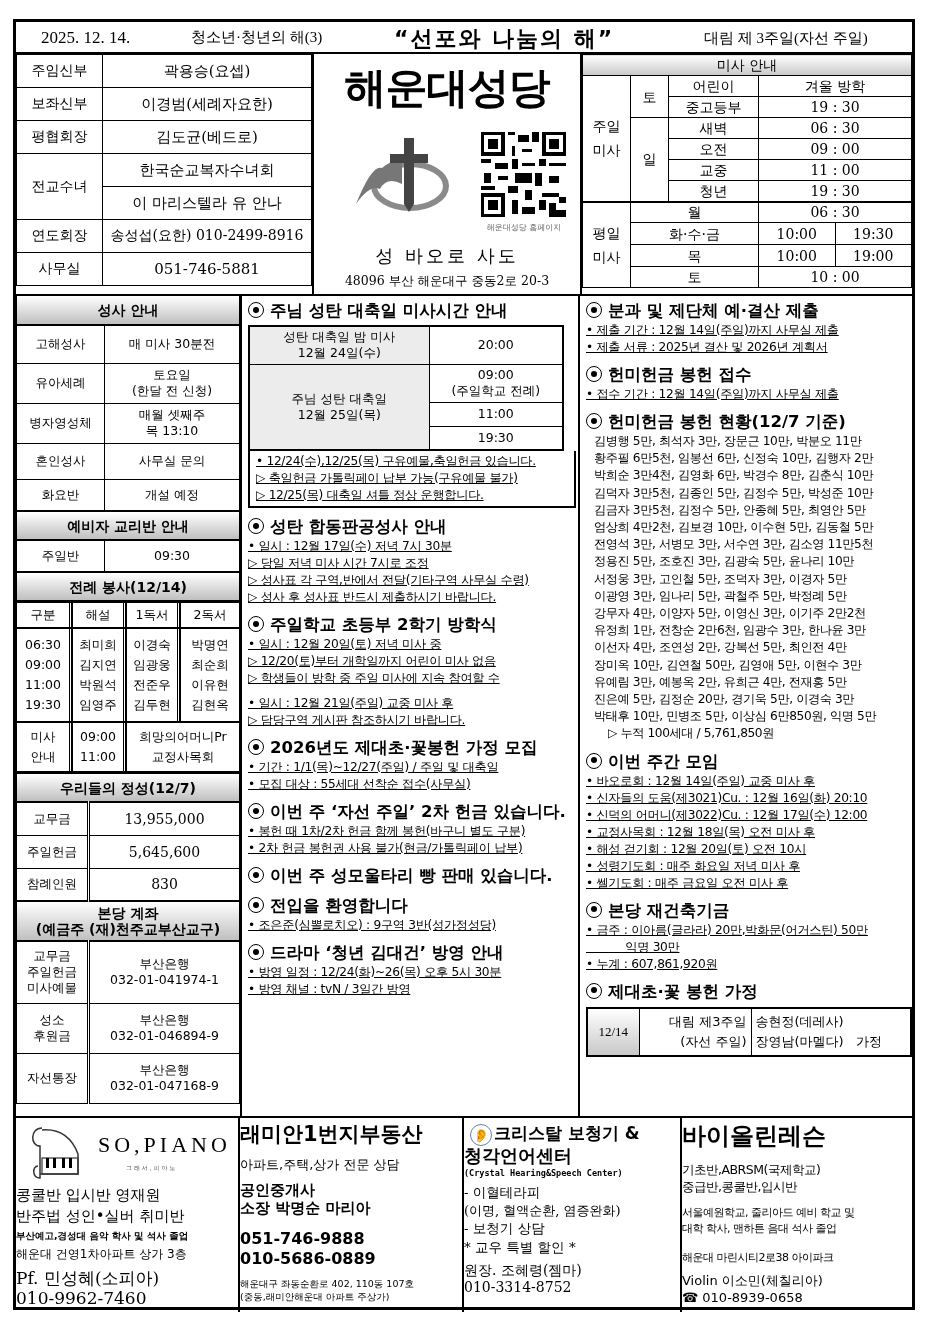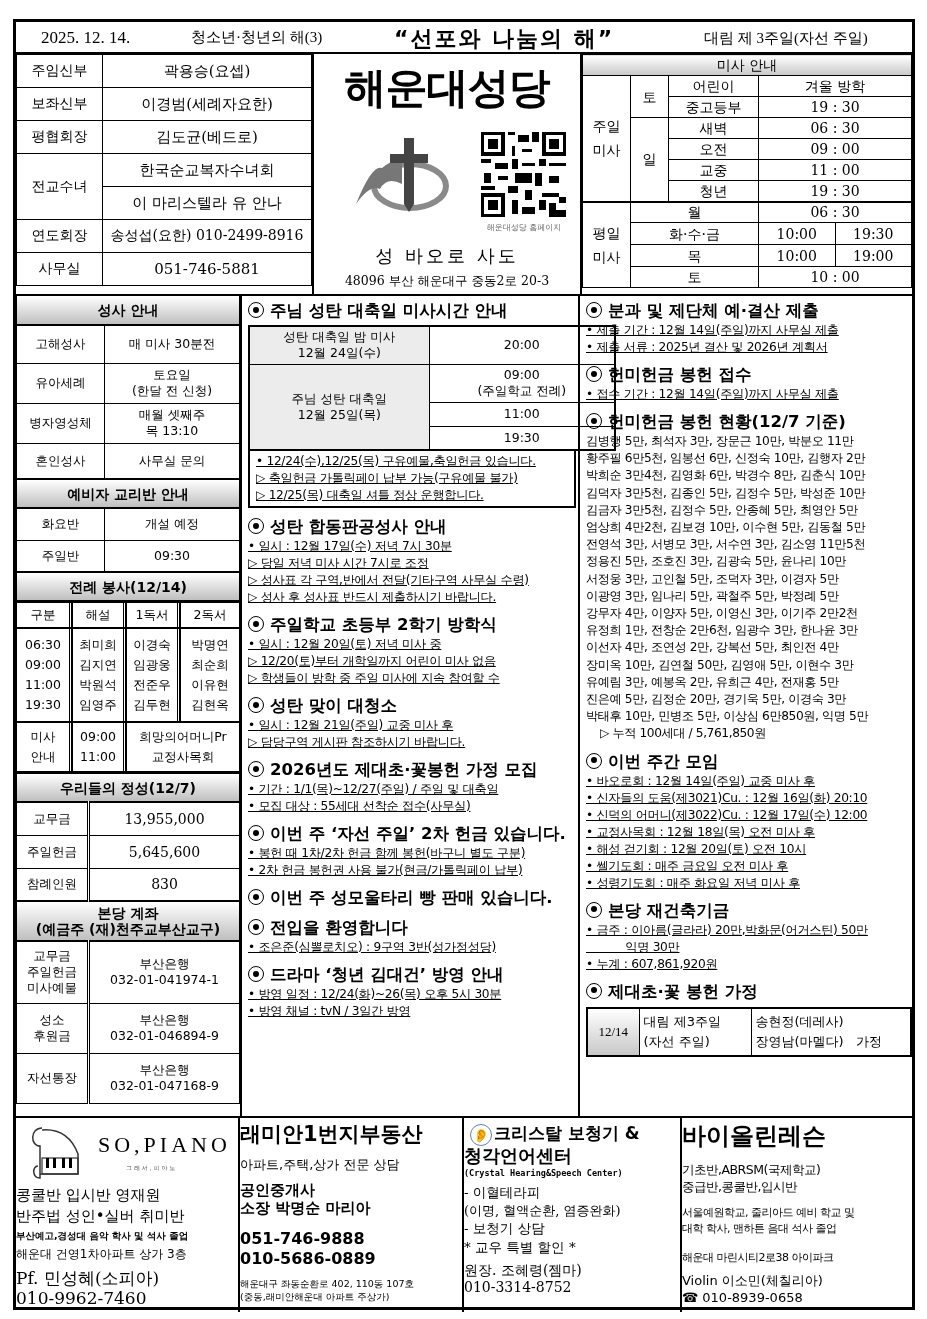--- a/index.html
+++ b/index.html
@@ -44,26 +44,26 @@
 
   
   .col2 { position: absolute; left: 228px; top: 274px; width: 336px; height: 820px; border-right: 2px solid #000; padding: 4px 4px 0 4px; }
   .col3 { position: absolute; left: 566px; top: 274px; width: 330px; height: 820px; padding: 4px 4px 0 4px; }
   .h2 { font-family: "DejaVu Sans", sans-serif; font-weight: bold; font-size: 16.5px; line-height: 22px; white-space: nowrap; }
   .h2 .bul { display: inline-block; width: 16px; height: 16px; border: 1.5px solid #000; border-radius: 50%; position: relative; vertical-align: -2px; margin-right: 6px; }
   .h2 .bul::after { content: ""; position: absolute; left: 3.5px; top: 3.5px; width: 6px; height: 6px; background: #000; border-radius: 50%; }
   .ln { font-family: "DejaVu Sans", sans-serif; font-size: 12.2px; line-height: 17px; white-space: nowrap; letter-spacing: -0.3px; text-decoration: underline; }
   .gap { height: 8px; }
 
-  .xmas { width: 368px; border-collapse: collapse; margin-top: 3px; border: 2px solid #000; font-family: "DejaVu Sans", sans-serif; font-size: 12.5px; }
+  .xmas { width: 316px; border-collapse: collapse; margin-top: 3px; border: 2px solid #000; font-family: "DejaVu Sans", sans-serif; font-size: 12.5px; }
   .xmas td { border: 1px solid #000; text-align: center; line-height: 16px; }
   .xmas td.g { background: #ececec; }
   .xmas-notes { border: 2px solid #000; border-top: none; width: 328px; padding: 2px 6px; }
 
-  .donors { font-family: "DejaVu Sans", sans-serif; font-size: 12.2px; line-height: 17.2px; letter-spacing: -0.4px; white-space: nowrap; }
+  .donors { font-family: "DejaVu Sans", sans-serif; font-size: 12.2px; line-height: 17.2px; letter-spacing: -0.4px; white-space: nowrap; margin-left: 8px; }
 
   .offer { width: 326px; border-collapse: collapse; border: 2px solid #000; margin-top: 4px; font-family: "DejaVu Sans", sans-serif; font-size: 13px; }
   .offer td { border: 1px solid #000; line-height: 20px; padding: 3px 4px; }
   .offer td.d { background: linear-gradient(#fff,#c8c8c8); text-align: center; width: 52px; font-family: "Liberation Serif", serif; margin-left: 28px; }
 
   
   .ads { position: absolute; left: 0; top: 1094px; width: 896px; height: 194px; border-top: 2px solid #000; display: flex; }
   .ad { height: 194px; border-right: 2px solid #000; text-align: left; position: relative; }
   .ad:last-child { border-right: none; }
   .ad1 { width: 224px; }
@@ -261,26 +261,26 @@
           </tr>
       <tr style="height:40px">
             <td>병자영성체</td>
             <td style="white-space:pre-line">매월 셋째주
 목 13:10</td>
           </tr>
       <tr style="height:36px">
             <td>혼인성사</td>
             <td>사무실 문의</td>
           </tr>
-      <tr>
-            <td colspan="2" class="sec-head">예비자 교리반 안내</td>
-          </tr>
       <tr style="height:32px">
             <td>화요반</td>
             <td>개설 예정</td>
+          </tr>
+      <tr>
+            <td colspan="2" class="sec-head">예비자 교리반 안내</td>
           </tr>
       <tr style="height:32px">
             <td>주일반</td>
             <td>09:30</td>
           </tr>
       <tr>
             <td colspan="2" class="sec-head">전례 봉사(12/14)</td>
           </tr>
     </tbody>
       </table>
@@ -410,21 +410,20 @@
     </div>
     <div class="gap"></div>
     <div>
       <div class="h2"><span class="bul"></span><span>주일학교 초등부 2학기 방학식</span></div>
       <div class="ln">• 일시 : 12월 20일(토) 저녁 미사 중</div>
       <div class="ln">▷ 12/20(토)부터 개학일까지 어린이 미사 없음</div>
       <div class="ln">▷ 학생들이 방학 중 주일 미사에 지속 참여할 수</div>
     </div>
     <div class="gap"></div>
     <div>
-      <div class="h2"><span class="bul"></span><span>성탄 맞이 대청소</span></div>
       <div class="ln">• 일시 : 12월 21일(주일) 교중 미사 후</div>
       <div class="ln">▷ 담당구역 게시판 참조하시기 바랍니다.</div>
     </div>
     <div class="gap"></div>
     <div>
       <div class="h2"><span class="bul"></span><span>2026년도 제대초·꽃봉헌 가정 모집</span></div>
       <div class="ln">• 기간 : 1/1(목)~12/27(주일) / 주일 및 대축일</div>
       <div class="ln">• 모집 대상 : 55세대 선착순 접수(사무실)</div>
     </div>
     <div class="gap"></div>
@@ -486,38 +485,38 @@
       </div>
     </div>
     <div class="gap"></div>
     <div>
       <div class="h2"><span class="bul"></span><span>이번 주간 모임</span></div>
       <div class="ln">• 바오로회 : 12월 14일(주일) 교중 미사 후</div>
       <div class="ln">• 신자들의 도움(제3021)Cu. : 12월 16일(화) 20:10</div>
       <div class="ln">• 신덕의 어머니(제3022)Cu. : 12월 17일(수) 12:00</div>
       <div class="ln">• 교정사목회 : 12월 18일(목) 오전 미사 후</div>
       <div class="ln">• 해성 걷기회 : 12월 20일(토) 오전 10시</div>
+      <div class="ln">• 성령기도회 : 매주 화요일 저녁 미사 후</div>
       <div class="ln">• 쎌기도회 : 매주 금요일 오전 미사 후</div>
-      <div class="ln">• 성령기도회 : 매주 화요일 저녁 미사 후</div>
     </div>
     <div class="gap"></div>
     <div>
       <div class="h2"><span class="bul"></span><span>본당 재건축기금</span></div>
       <div class="ln">• 금주 : 이아름(글라라) 20만,박화문(어거스틴) 50만</div>
       <div class="ln" style="white-space:pre">           익명 30만</div>
       <div class="ln">• 누계 : 607,861,920원</div>
     </div>
     <div class="gap"></div>
     <div>
       <div class="h2"><span class="bul"></span><span>제대초·꽃 봉헌 가정</span></div>
       <table class="offer">
         <tbody>
             <tr>
           <td class="d">12/14</td>
-          <td style="white-space:pre-line;text-align:left;width:112px">대림 제3주일
+          <td style="white-space:pre-line;text-align:right;width:112px">대림 제3주일
 (자선 주일)</td>
           <td style="white-space:pre">송현정(데레사)
 장영남(마멜다)   가정</td>
         </tr>
       </tbody>
         </table>
     </div>
   </div>
 
   <div class="ads">

